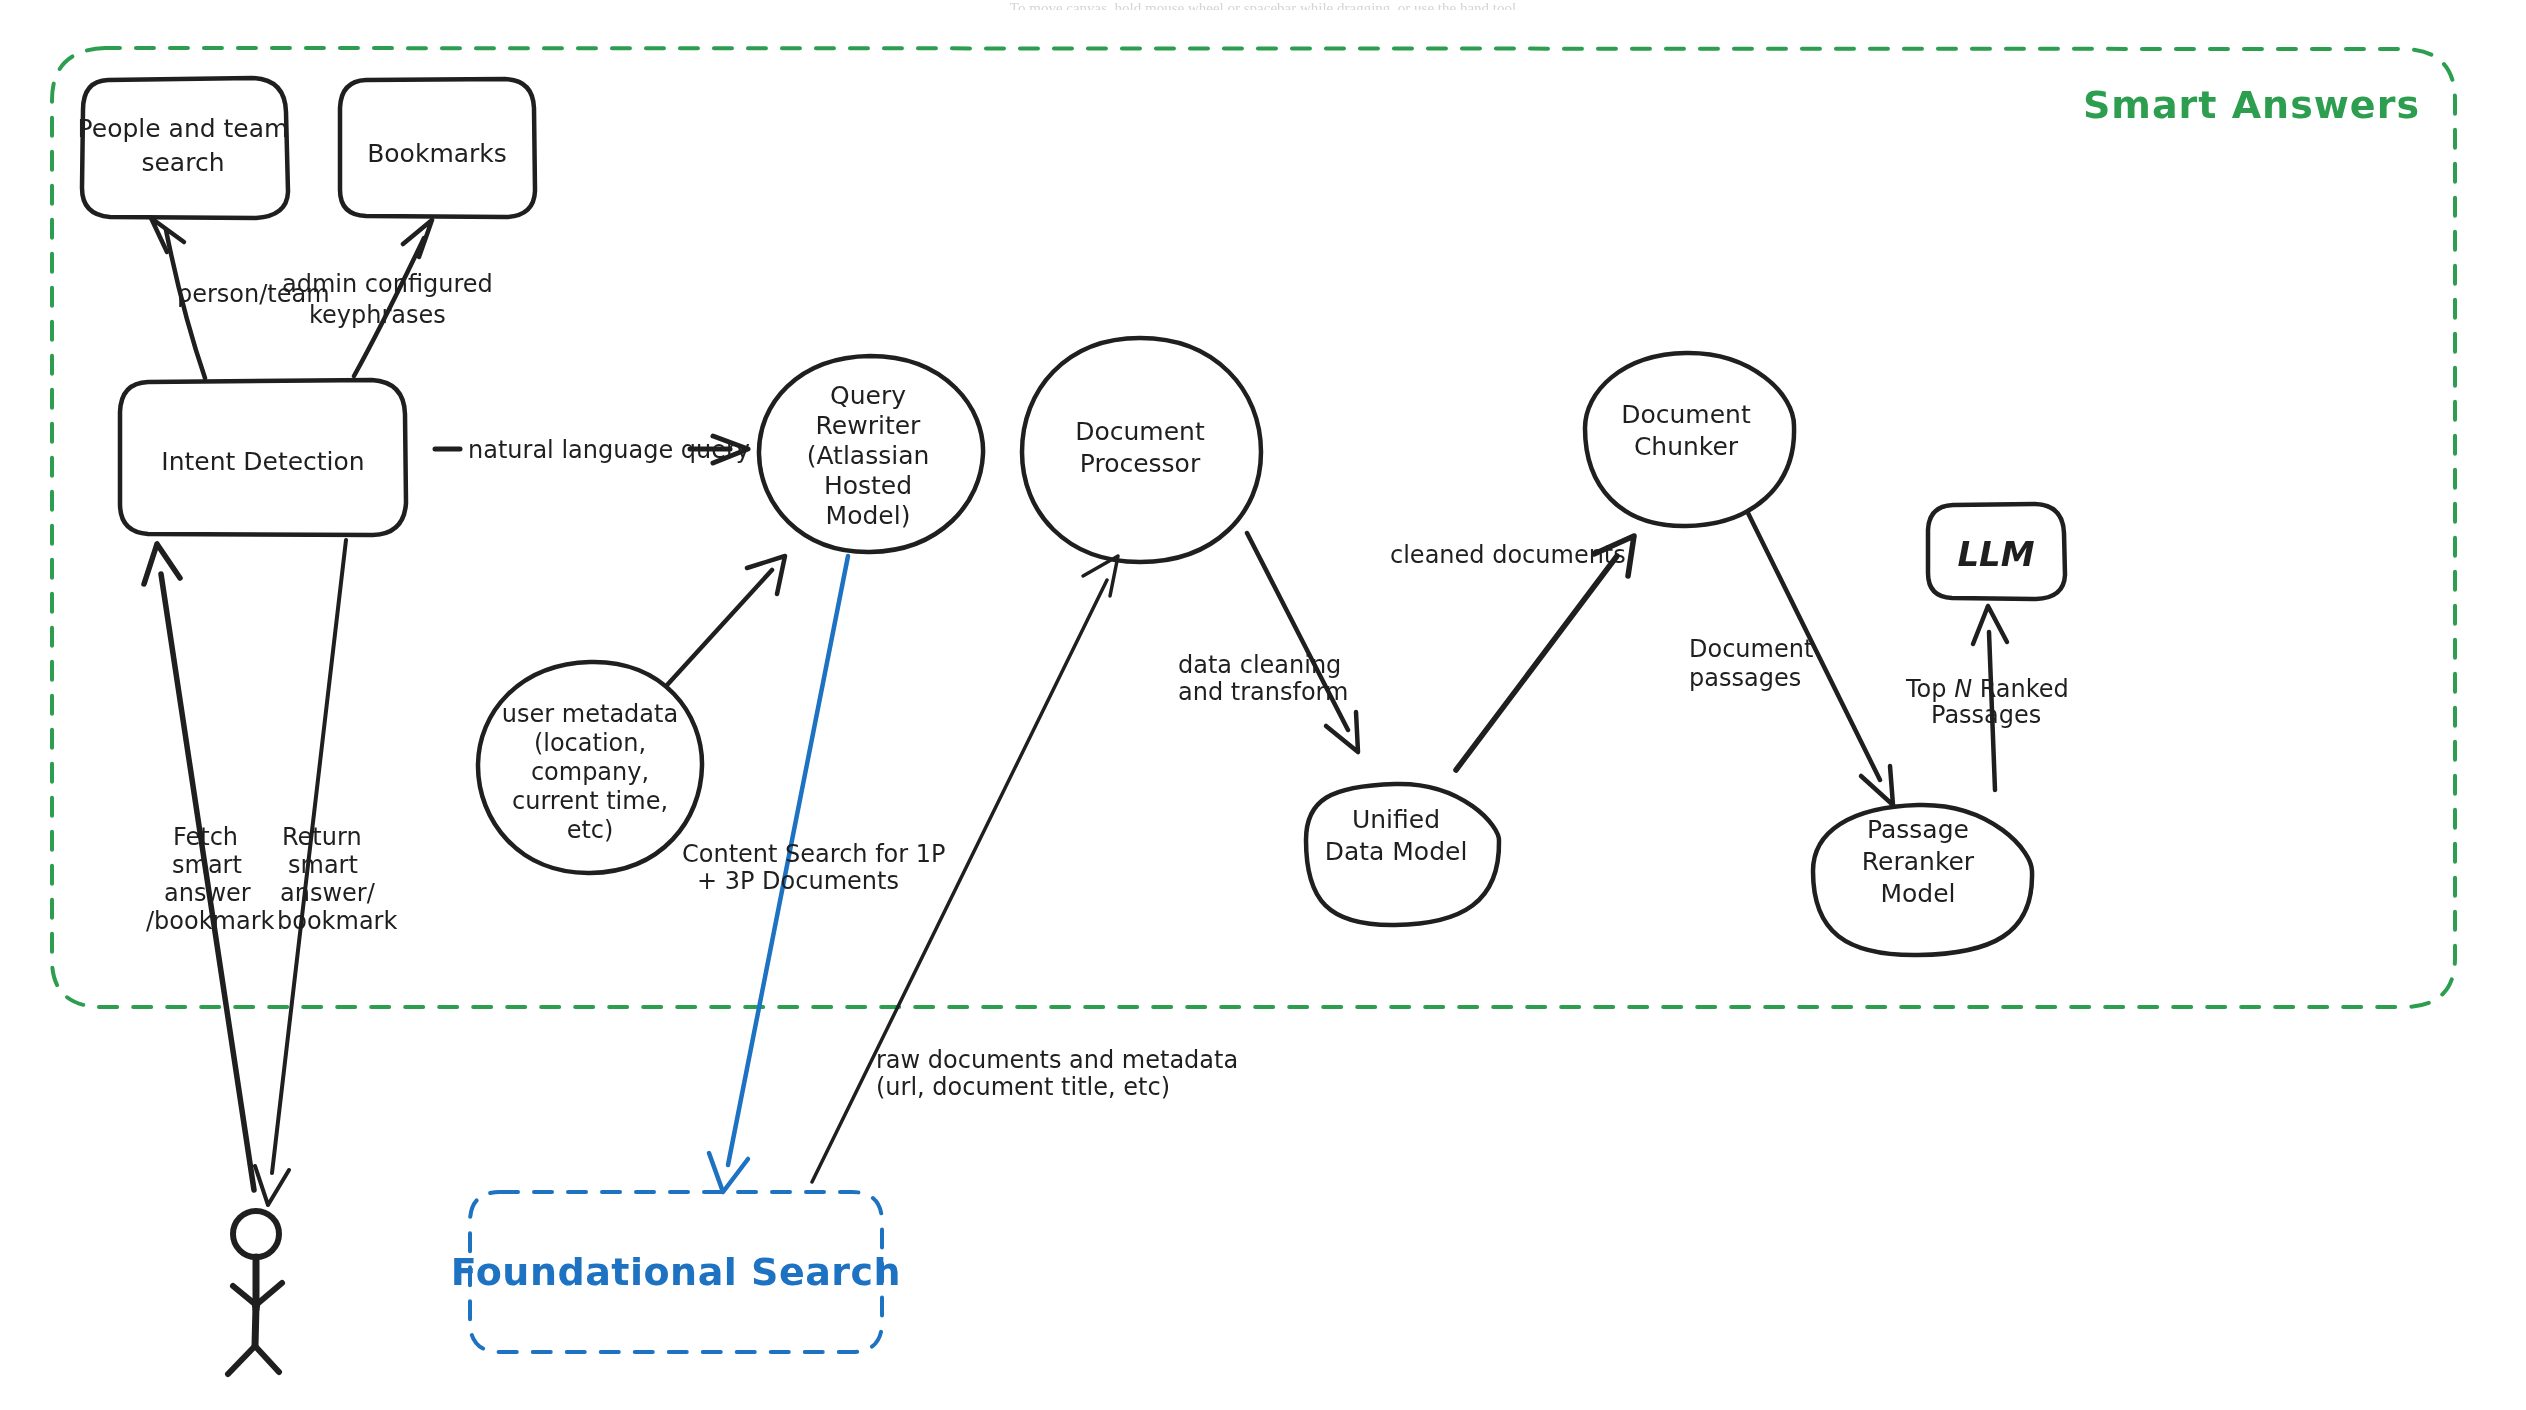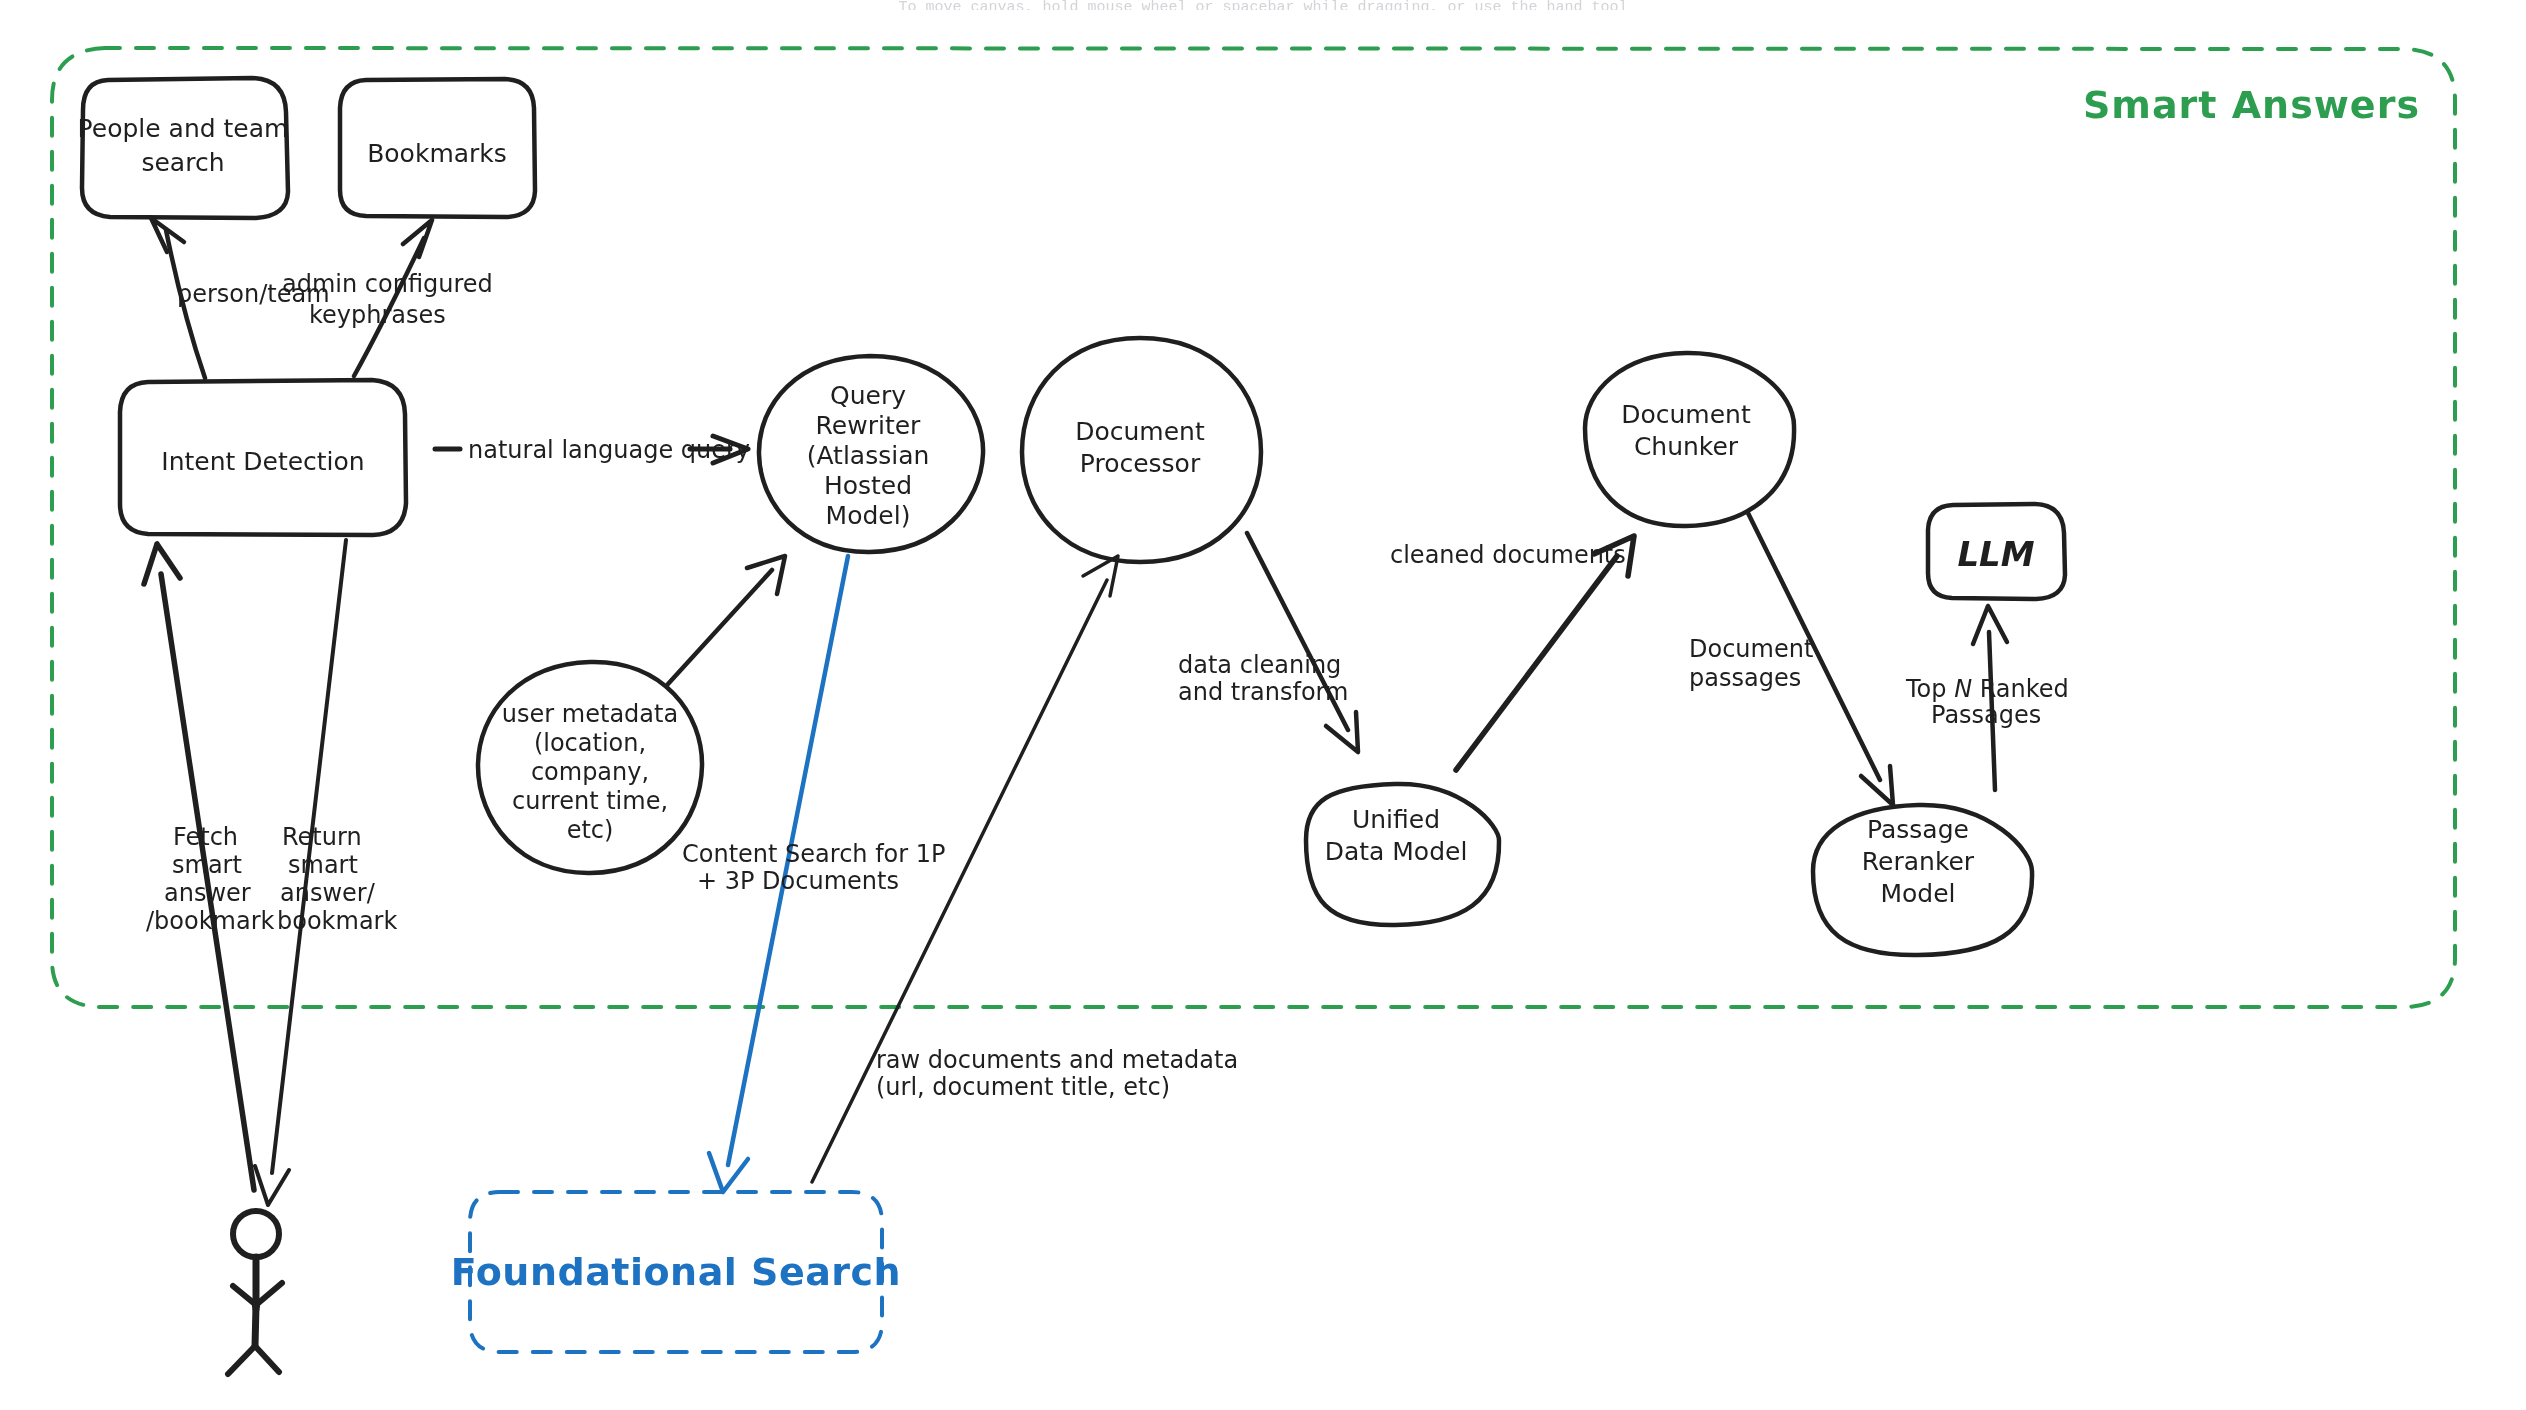--- a/index.html
+++ b/index.html
@@ -20,21 +20,21 @@
     inset: 0;
     width: 2526px;
     height: 1410px;
   }
   .hint-bar {
     position: absolute;
     top: 0px;
     left: 0;
     width: 2526px;
     text-align: center;
-    font-family: Liberation Mono, monospace;
+    font-family: Liberation Serif, serif;
     font-size: 15px;
     color: #d2d4d8;
     line-height: 16px;
     white-space: nowrap;
     overflow: hidden;
     height: 10px;
     user-select: none;
   }
   
   text {

